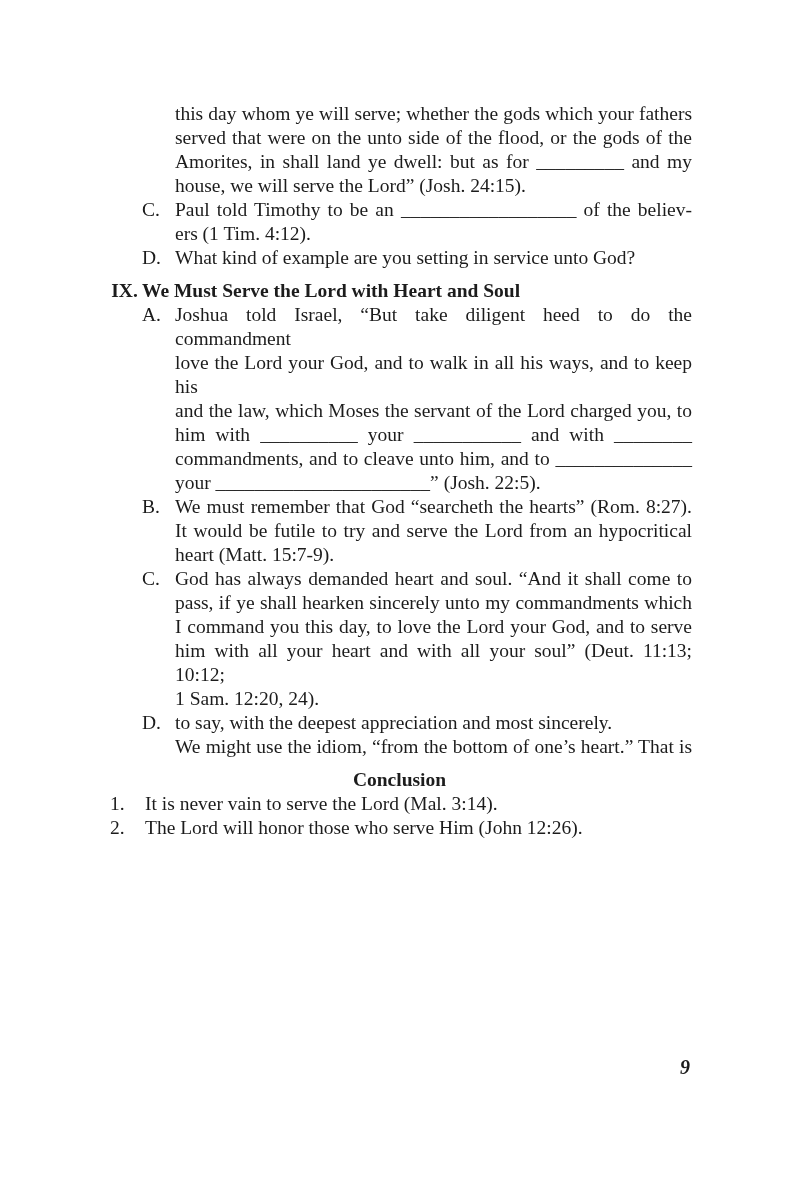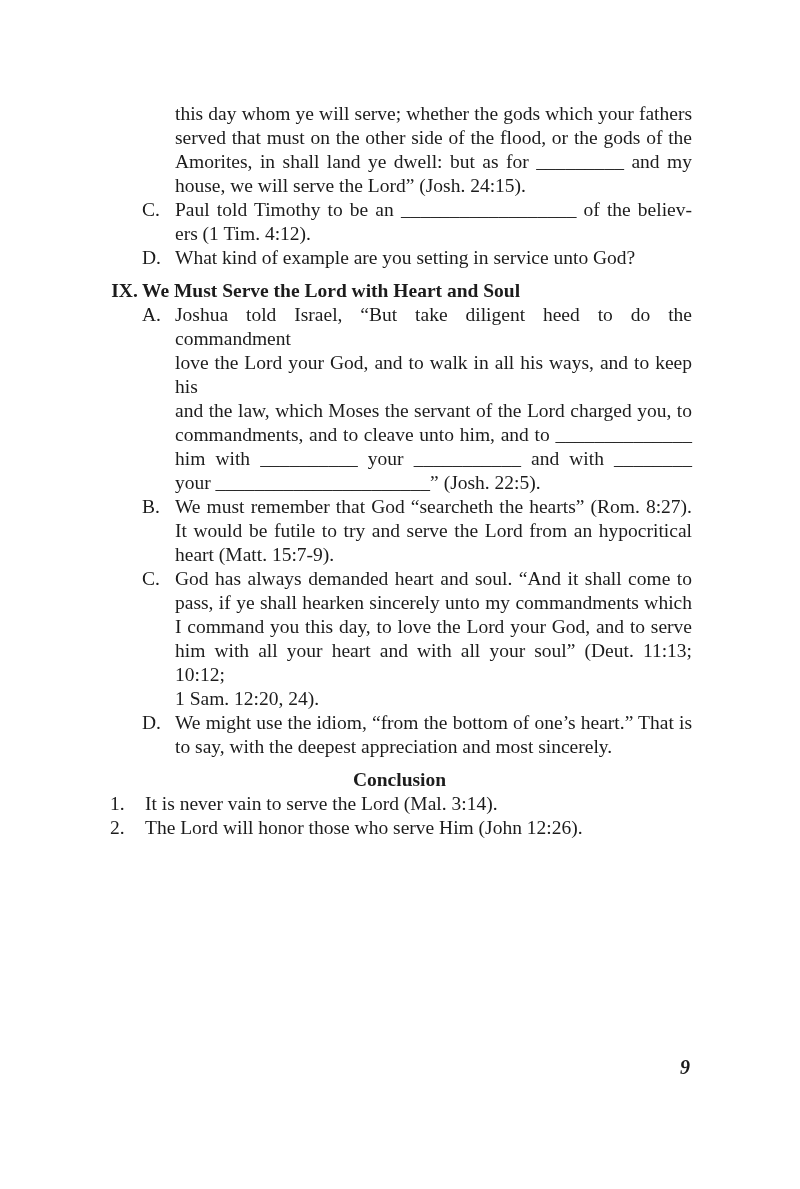--- a/index.html
+++ b/index.html
@@ -43,21 +43,21 @@
   }
 </style>
 </head>
 <body>
 
 <div class="page">
   <div class="content">
 
     <div class="cont">
       <div class="line j">this day whom ye will serve; whether the gods which your fathers</div>
-      <div class="line j">served that must on the other side of the flood, or the gods of the</div>
+      <div class="line j">served that were on the unto side of the flood, or the gods of the</div>
       <div class="line j">Amorites, in shall land ye dwell: but as for _________ and my</div>
       <div class="line">house, we will serve the Lord” (Josh. 24:15).</div>
     </div>
 
     <div class="item">
       <div class="label">C.</div>
       <div class="body">
         <div class="line j">Paul told Timothy to be an __________________ of the believ-</div>
         <div class="line">ers (1 Tim. 4:12).</div>
       </div>
@@ -74,22 +74,22 @@
       <div class="label">IX.</div>
       <div class="htext">We Must Serve the Lord with Heart and Soul</div>
     </div>
 
     <div class="item">
       <div class="label">A.</div>
       <div class="body">
         <div class="line j">Joshua told Israel, “But take diligent heed to do the commandment</div>
         <div class="line j">love the Lord your God, and to walk in all his ways, and to keep his</div>
         <div class="line j">and the law, which Moses the servant of the Lord charged you, to</div>
+        <div class="line j">him with __________ your ___________ and with ________</div>
         <div class="line j">commandments, and to cleave unto him, and to ______________</div>
-        <div class="line j">him with __________ your ___________ and with ________</div>
         <div class="line">your ______________________” (Josh. 22:5).</div>
       </div>
     </div>
 
     <div class="item">
       <div class="label">B.</div>
       <div class="body">
         <div class="line j">We must remember that God “searcheth the hearts” (Rom. 8:27).</div>
         <div class="line j">It would be futile to try and serve the Lord from an hypocritical</div>
         <div class="line">heart (Matt. 15:7-9).</div>
@@ -103,22 +103,22 @@
         <div class="line j">pass, if ye shall hearken sincerely unto my commandments which</div>
         <div class="line j">I command you this day, to love the Lord your God, and to serve</div>
         <div class="line j">him with all your heart and with all your soul” (Deut. 11:13; 10:12;</div>
         <div class="line">1 Sam. 12:20, 24).</div>
       </div>
     </div>
 
     <div class="item">
       <div class="label">D.</div>
       <div class="body">
+        <div class="line">to say, with the deepest appreciation and most sincerely.</div>
         <div class="line j">We might use the idiom, “from the bottom of one’s heart.” That is</div>
-        <div class="line">to say, with the deepest appreciation and most sincerely.</div>
       </div>
     </div>
 
     <div class="concl-heading">Conclusion</div>
 
     <div class="item numbered">
       <div class="label">1.</div>
       <div class="body">
         <div class="line">It is never vain to serve the Lord (Mal. 3:14).</div>
       </div>

